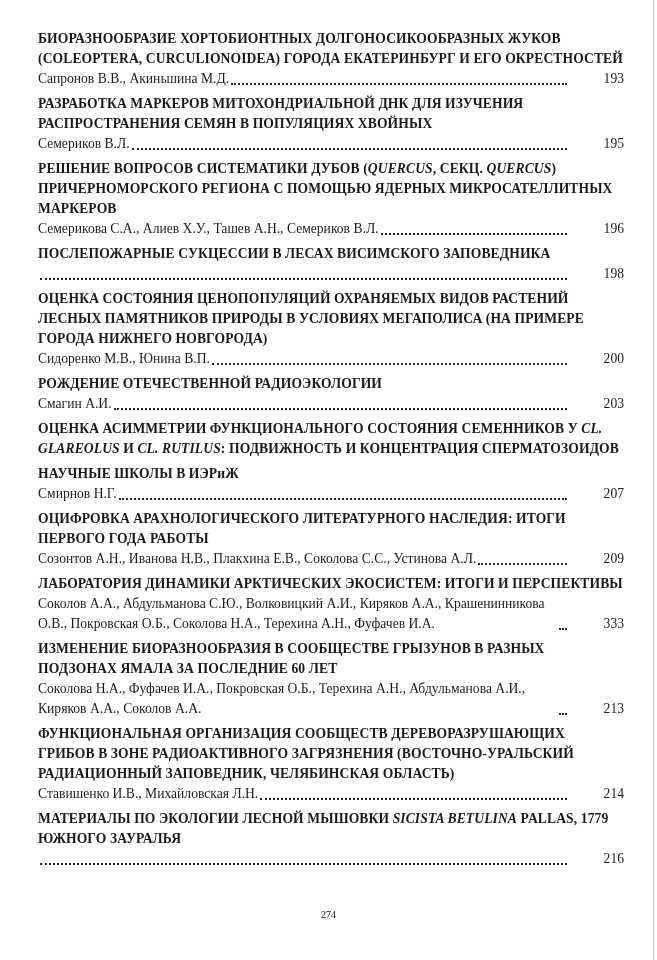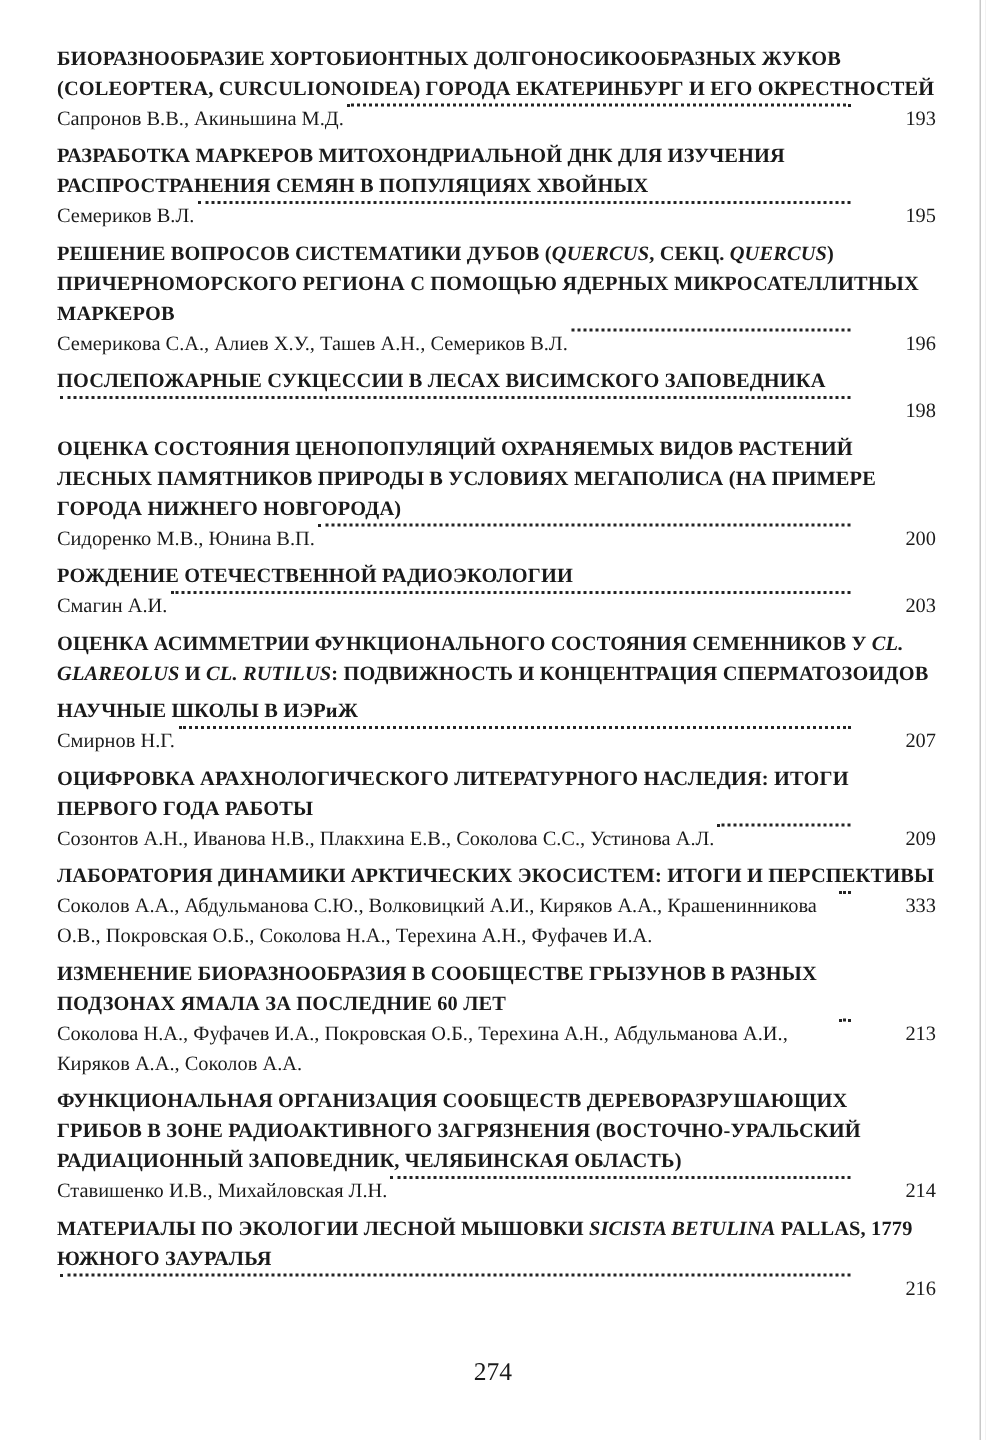--- a/index.html
+++ b/index.html
@@ -25,39 +25,40 @@
     margin: 0;
     font-size: 13.6px;
     font-weight: bold;
     line-height: 20px;
     text-transform: none;
     letter-spacing: 0.1px;
   }
   .entry .title i { font-style: italic; }
   .ref-line {
     display: flex;
+    align-items: flex-end;
     font-size: 13.6px;
     line-height: 20px;
   }
   .authors { flex: 0 1 auto; }
   .leader {
     flex: 1 1 8px;
     min-width: 8px;
     border-bottom: 2px dotted #242424;
     margin: 0 1px 4px 2px;
     height: 0;
   }
   .pagenum { flex: 0 0 auto; margin-left: 36px; }
   .folio {
     position: absolute;
     top: 905px;
     left: 0;
     width: 100%;
     text-align: center;
-    font-size: 17px;
+    font-size: 10px;
     line-height: 20px;
   }
   .scan-edge {
     position: absolute;
     top: 0;
     bottom: 0;
     right: 3px;
     width: 1px;
     background: #bcbcbc;
     opacity: 0.8;

